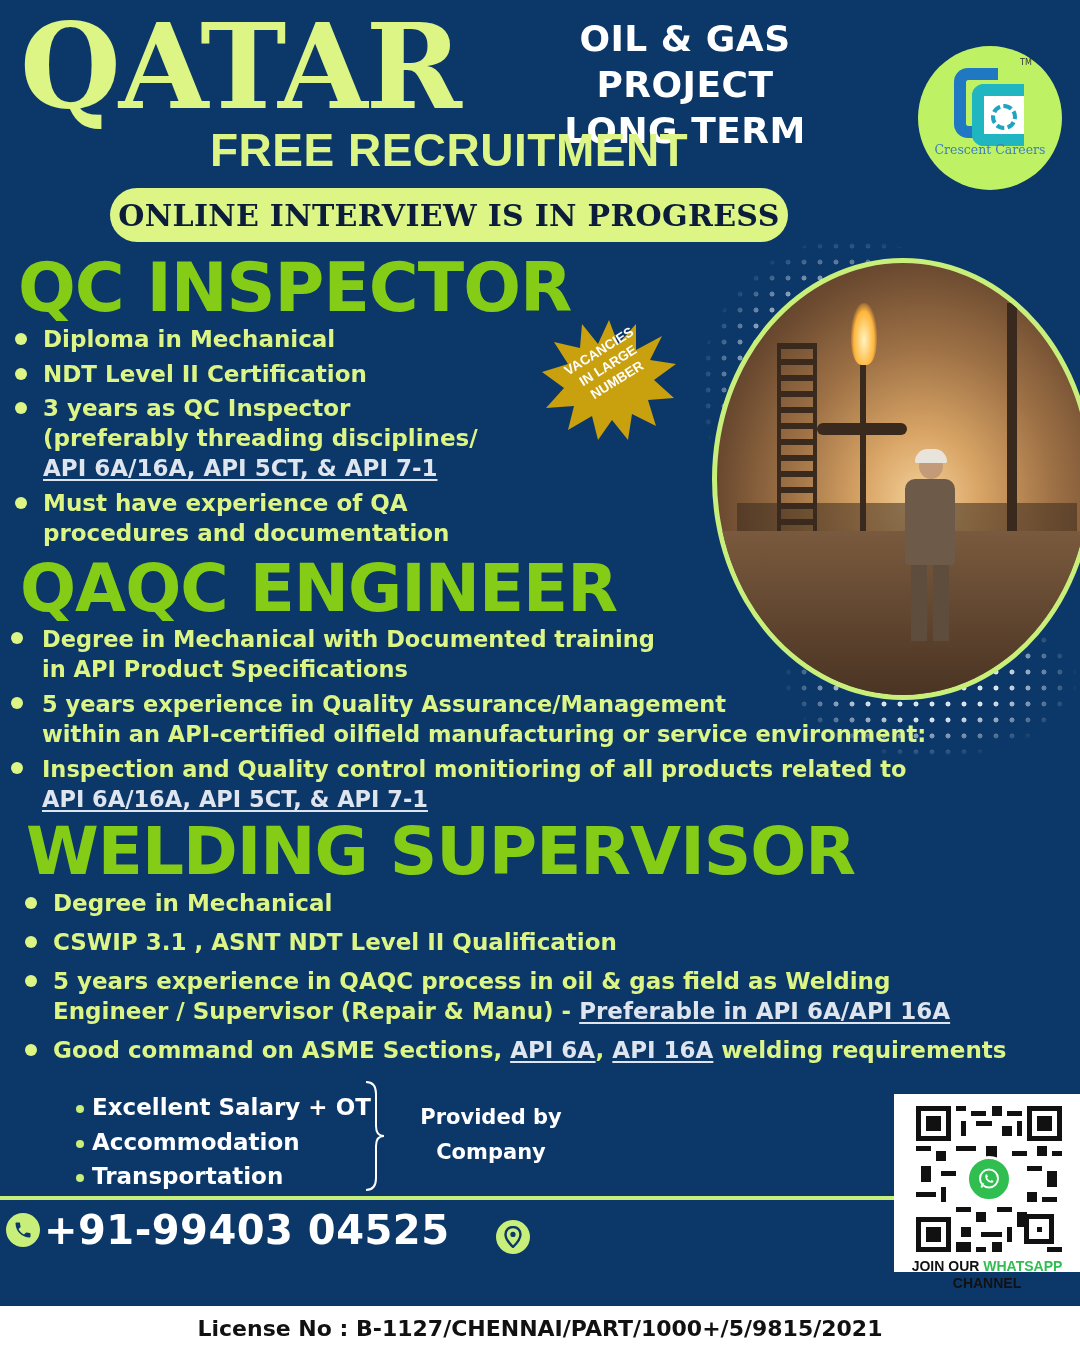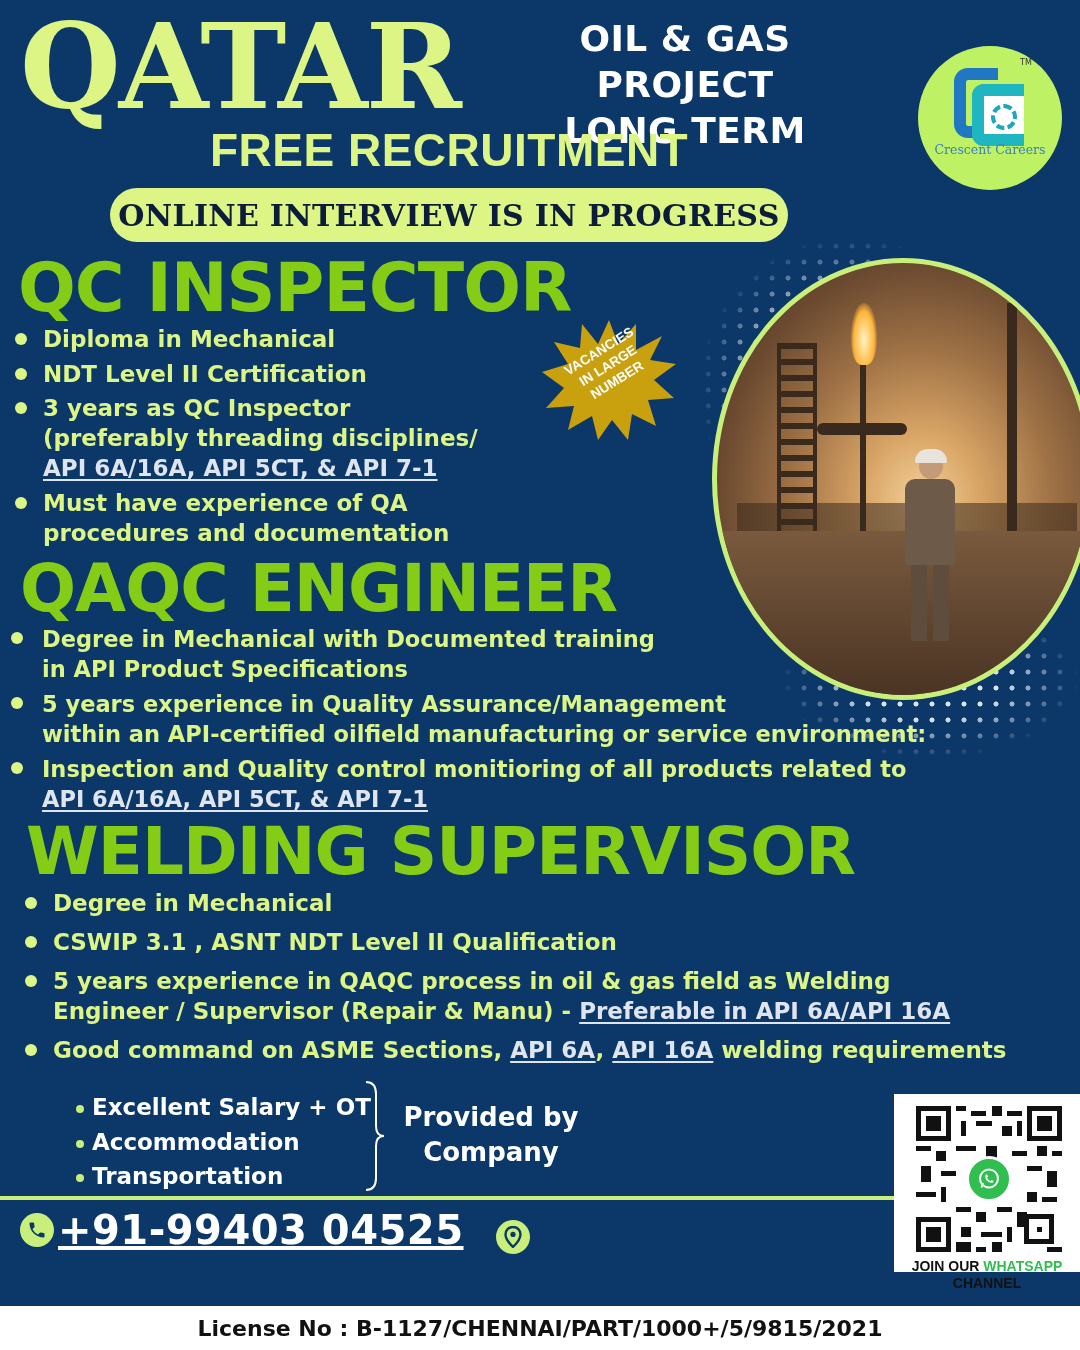--- a/index.html
+++ b/index.html
@@ -53,26 +53,26 @@
   .ul2 li::before { top: 8px; }
   .ul3 { left: 20px; top: 888px; font-size: 23px; line-height: 30px; }
   .ul3 li { margin-bottom: 9px; }
   .ul3 li::before { top: 9px; }
   .u { text-decoration: underline; text-underline-offset: 3px; color: #dfe5ee; }
 
   .perks { position: absolute; left: 72px; top: 1090px; list-style: none; color: #ffffff; font-family: "DejaVu Sans", sans-serif; font-weight: bold; font-size: 23px; line-height: 34.5px; }
   .perks li { position: relative; padding-left: 20px; }
   .perks li::before { content: ""; position: absolute; left: 4px; top: 15px; width: 8px; height: 8px; border-radius: 50%; background: #c9ef7b; }
   .brace { position: absolute; left: 362px; top: 1080px; width: 24px; height: 112px; }
-  .provided { position: absolute; left: 396px; top: 1100px; width: 190px; text-align: center; color: #ffffff; font-family: "DejaVu Sans", sans-serif; font-weight: bold; font-size: 26px; line-height: 35px; }
+  .provided { position: absolute; left: 396px; top: 1100px; width: 190px; text-align: center; color: #ffffff; font-family: "DejaVu Sans", sans-serif; font-weight: bold; font-size: 21px; line-height: 35px; }
 
   .divider { position: absolute; left: 0; top: 1196px; width: 900px; height: 4px; background: #c9ef7b; }
 
   .contact-row { position: absolute; display: flex; align-items: center; color: #ffffff; font-family: "DejaVu Sans", sans-serif; font-weight: bold; }
-  .phone { left: 20px; top: 1205px; font-size: 40px; line-height: 50px; letter-spacing: 0.5px; text-decoration: underline; }
+  .phone { left: 6px; top: 1205px; font-size: 40px; line-height: 50px; letter-spacing: 0.5px; }
   .email { left: 8px; top: 1256px; font-size: 36px; line-height: 46px; }
   .ic { display: inline-flex; align-items: center; justify-content: center; border-radius: 50%; background: #c9ef7b; margin-right: 4px; }
   .phone .ic { width: 34px; height: 34px; }
   .email .ic { width: 28px; height: 28px; margin-right: 10px; }
   .pin { position: absolute; left: 496px; top: 1220px; width: 34px; height: 34px; border-radius: 50%; background: #c9ef7b; display: flex; align-items: center; justify-content: center; }
   .address { position: absolute; left: 540px; top: 1209px; width: 360px; color: #ffffff; font-family: "DejaVu Sans", sans-serif; font-weight: bold; font-size: 16.5px; line-height: 23.5px; }
 
   .qr-card { position: absolute; left: 894px; top: 1094px; width: 186px; height: 178px; background: #ffffff; }
   .qr { position: absolute; left: 22px; top: 12px; width: 146px; height: 146px; }
   .wa { position: absolute; left: 72px; top: 62px; width: 46px; height: 46px; border-radius: 50%; background: #2fbe4f; border: 3px solid #fff; display: flex; align-items: center; justify-content: center; }

